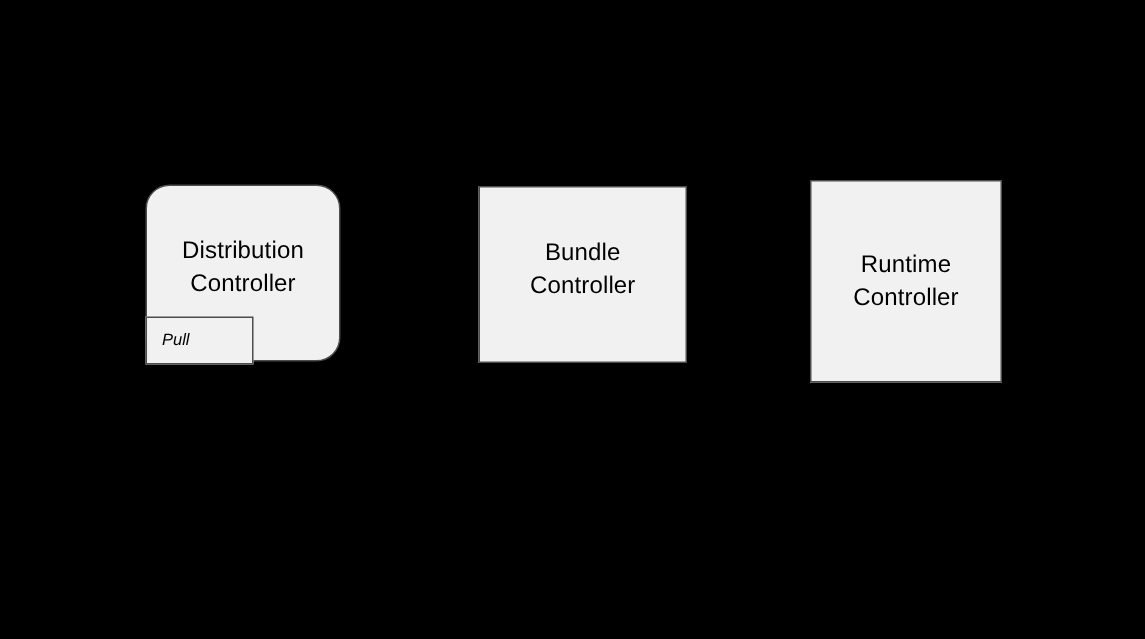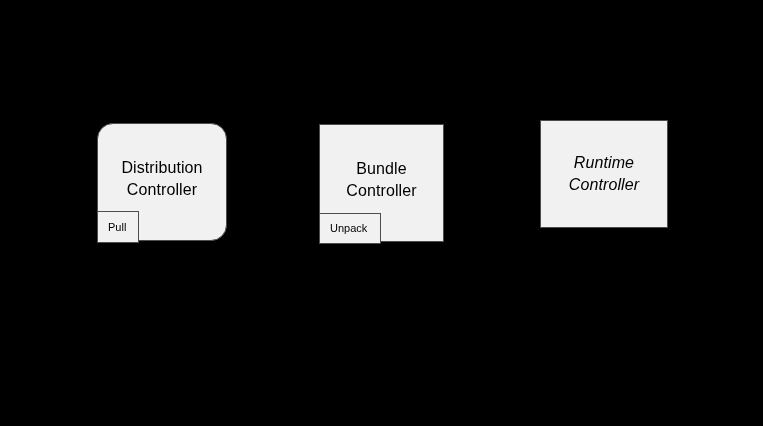--- a/index.html
+++ b/index.html
@@ -58,30 +58,27 @@
 </style>
 </head>
 <body>
 
 <div id="canvas">
 
   <div class="node" style="left:97px; top:123px; width:130px; height:118px;border-radius:16px;">
     <div class="node-label">Distribution
 Controller</div>
   </div>
-  <div class="subnode" style="left:97px; top:211px; width:42px; height:32px;">
+  <div class="subnode" style="left:97px; top:211px; width:72px; height:32px;font-style:italic;">
     <div class="subnode-label">Pull</div>
   </div>
 
-  <div class="node" style="left:319px; top:124px; width:125px; height:118px;">
+  <div class="node" style="left:319px; top:124px; width:139px; height:118px;">
     <div class="node-label">Bundle
 Controller</div>
   </div>
-  <div class="subnode" style="left:319px; top:213px; width:62px; height:31px;">
-    <div class="subnode-label">Unpack</div>
-  </div>
 
-  <div class="node" style="left:540px; top:120px; width:128px; height:108px;font-style:italic;">
+  <div class="node" style="left:540px; top:120px; width:128px; height:135px;">
     <div class="node-label" style="padding-bottom:0;">Runtime
 Controller</div>
   </div>
 
 </div>
 
 </body></html>

